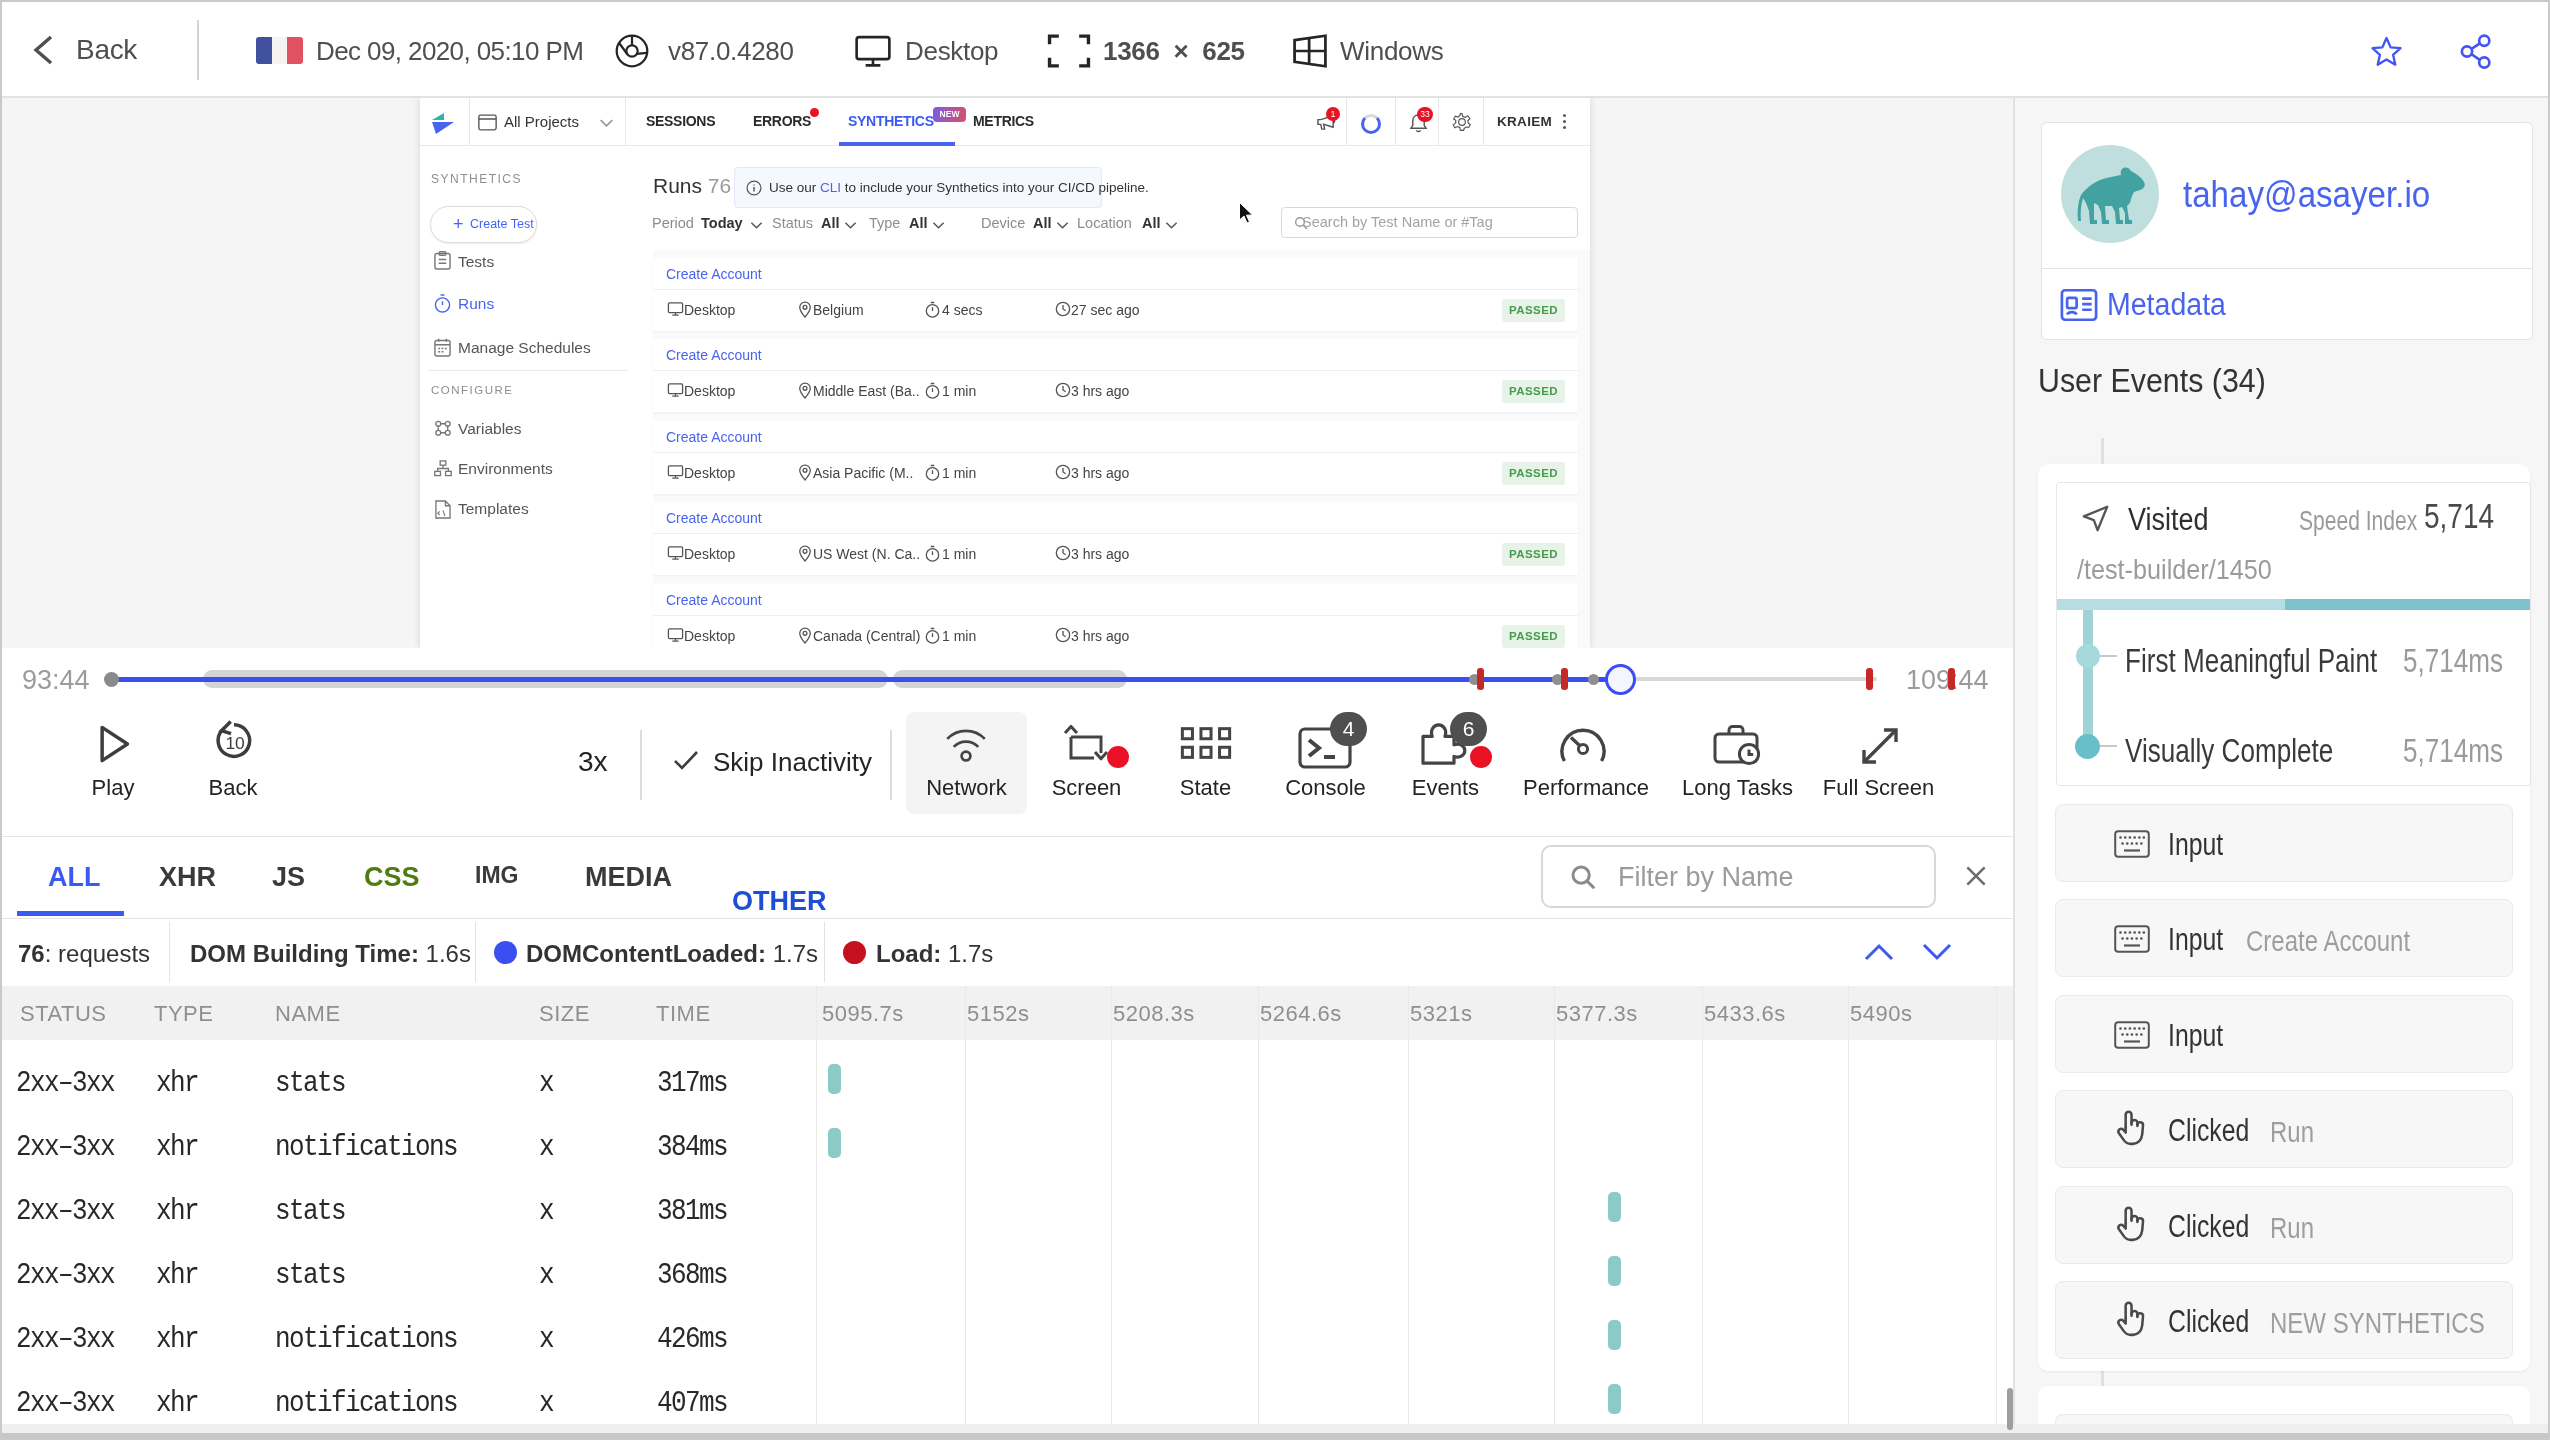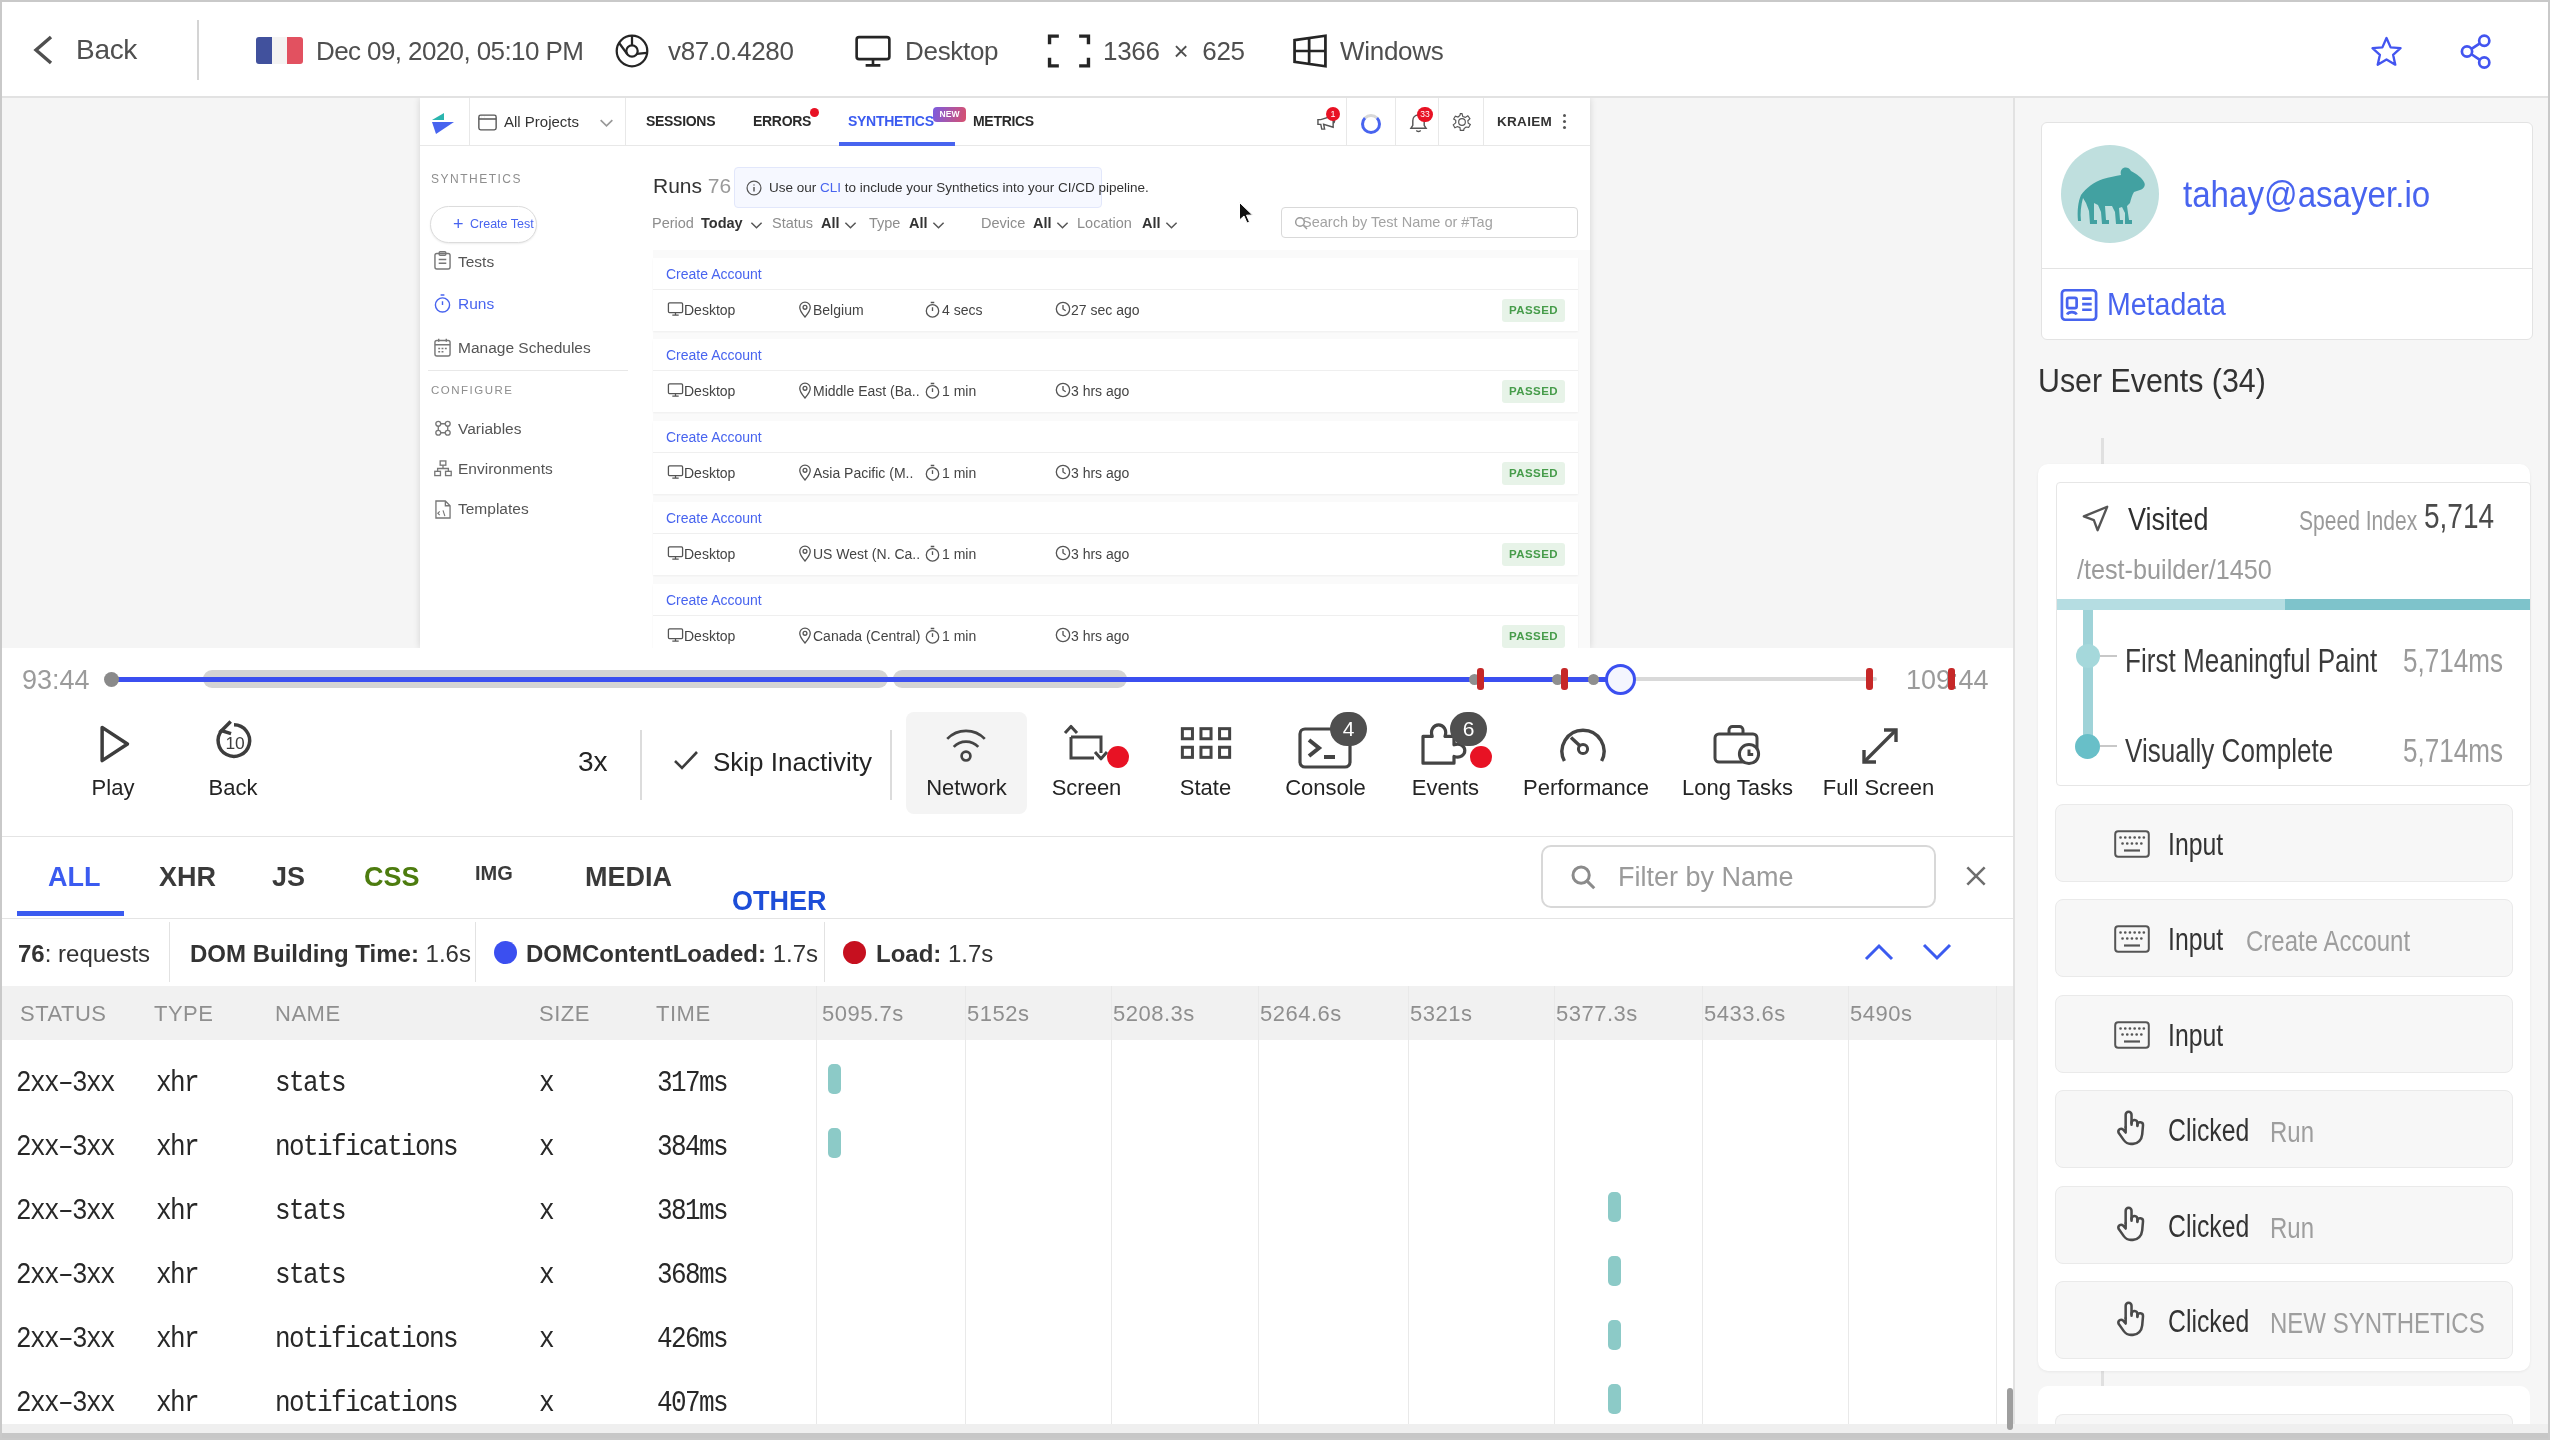--- a/index.html
+++ b/index.html
@@ -31,21 +31,21 @@
     </svg>
   <div class="abs" style="left:668px;top:36px;font-size:26px;letter-spacing:-0.3px;color:#4f4f4f;">v87.0.4280</div>
   <svg class="abs" style="left:853px;top:33px;" width="40" height="36" viewBox="0 0 24 22" fill="none" stroke="#252525" stroke-width="1.6">
       <rect x="2" y="2.5" width="20" height="13.5" rx="1.5"></rect>
       <path d="M12 16.5 v3 M7.5 19.8 h9"></path>
     </svg>
   <div class="abs" style="left:905px;top:36px;font-size:26px;letter-spacing:-0.3px;color:#4f4f4f;">Desktop</div>
   <svg class="abs" style="left:1047px;top:34px;" width="44" height="34" viewBox="0 0 26 20" fill="none" stroke="#252525" stroke-width="2">
       <path d="M7 1.2 H1.5 V6 M19 1.2 H24.5 V6 M7 18.8 H1.5 V14 M19 18.8 H24.5 V14"></path>
     </svg>
-  <div class="abs" style="left:1103px;top:36px;font-size:26px;letter-spacing:-0.3px;color:#4f4f4f;">1366&nbsp; × &nbsp;625</div>
+  <div class="abs" style="left:1103px;top:36px;font-size:26px;letter-spacing:-0.3px;color:#4f4f4f;font-weight:bold;">1366&nbsp; × &nbsp;625</div>
   <svg class="abs" style="left:1291px;top:33px;" width="38" height="36" viewBox="0 0 22 21" fill="none" stroke="#252525" stroke-width="1.6">
       <path d="M2 4.2 L20 1.6 V19.4 L2 16.8 Z M10.5 2.9 V18 M2 10.5 H20"></path>
     </svg>
   <div class="abs" style="left:1340px;top:36px;font-size:26px;letter-spacing:-0.3px;color:#4f4f4f;">Windows</div>
   <svg class="abs" style="left:2370px;top:35px;" width="33" height="33" viewBox="0 0 24 24" fill="none" stroke="#4355f0" stroke-width="1.7">
       <path d="M12 2.2 L15 9 L22.2 9.6 L16.8 14.4 L18.4 21.6 L12 17.8 L5.6 21.6 L7.2 14.4 L1.8 9.6 L9 9 Z" stroke-linejoin="round"></path>
     </svg>
   <svg class="abs" style="left:2458px;top:33px;" width="36" height="38" viewBox="0 0 24 25" fill="none" stroke="#4355f0" stroke-width="1.8">
       <circle cx="17.5" cy="5" r="3.4"></circle>
       <circle cx="6" cy="12.2" r="3.4"></circle>
@@ -449,21 +449,21 @@
     </g>
   </svg>
 <div class="ctl-label" style="left:1798px;width:161px;">Full Screen</div>
 
 <div class="abs" style="left:0;top:836px;width:2013px;height:83px;background:#fff;border-top:1px solid #e4e4e4;border-bottom:1px solid #e4e4e4;"></div>
 <div class="abs" style="left:48px;top:862px;font-size:27px;font-weight:bold;color:#3b5bf0;">ALL</div>
 <div class="abs" style="left:17px;top:911px;width:107px;height:5px;background:#3b5bf0;"></div>
 <div class="abs" style="left:159px;top:862px;font-size:27px;font-weight:bold;color:#3a3a3a;">XHR</div>
 <div class="abs" style="left:272px;top:862px;font-size:27px;font-weight:bold;color:#3a3a3a;">JS</div>
 <div class="abs" style="left:364px;top:862px;font-size:27px;font-weight:bold;color:#4d7c0f;">CSS</div>
-<div class="abs" style="left:475px;top:862px;font-size:20px;font-weight:bold;color:#3a3a3a;">IMG</div>
+<div class="abs" style="left:475px;top:862px;font-size:23px;font-weight:bold;color:#3a3a3a;">IMG</div>
 <div class="abs" style="left:585px;top:862px;font-size:27px;font-weight:bold;color:#3a3a3a;">MEDIA</div>
 <div class="abs" style="left:732px;top:862px;font-size:27px;font-weight:bold;color:#1d4ed8;margin-top:24px;">OTHER</div>
 <div class="abs" style="left:1541px;top:845px;width:395px;height:63px;border:2px solid #d8d8d8;border-radius:10px;background:#fff;">
   <svg class="abs" style="left:25px;top:15px;" width="30" height="30" viewBox="0 0 24 24" fill="none" stroke="#8b8b8b" stroke-width="2.4">
       <circle cx="10.5" cy="10.5" r="6.5"></circle>
       <path d="M15.5 15.5 L21 21"></path>
     </svg>
   <div class="abs" style="left:75px;top:15px;font-size:27px;color:#9b9b9b;">Filter by Name</div>
 </div>
 <svg class="abs" style="left:1963px;top:863px;" width="26" height="26" viewBox="0 0 24 24" fill="none" stroke="#6e6e6e" stroke-width="2.4">

